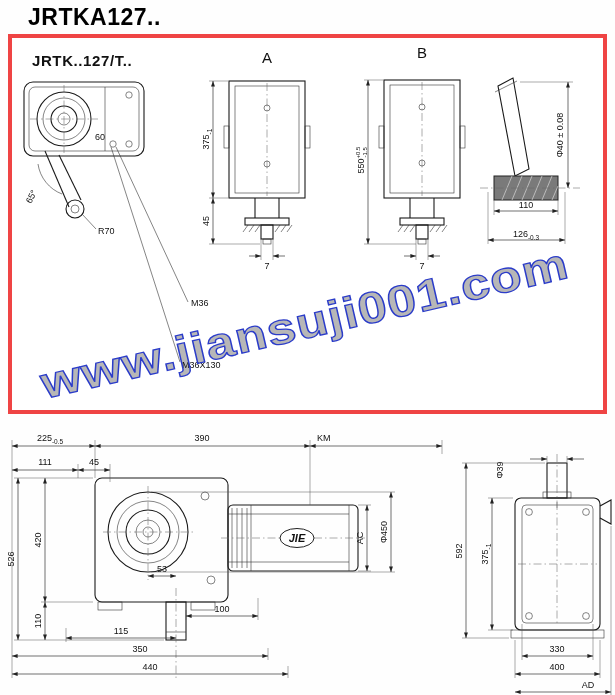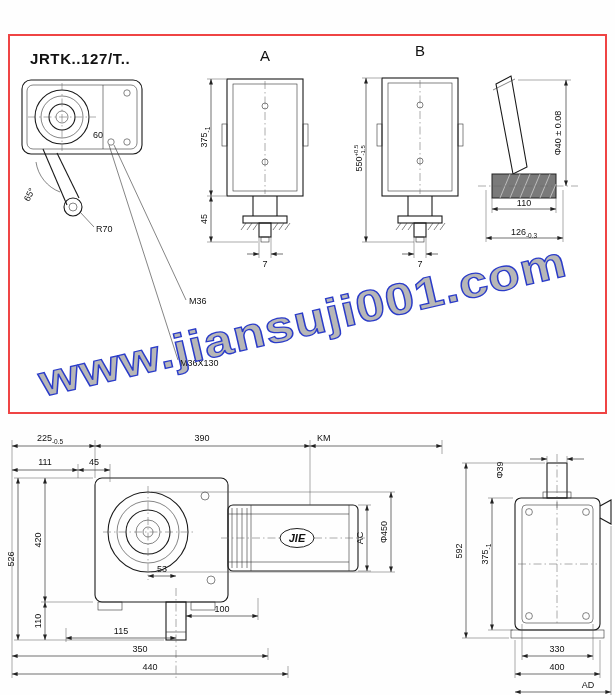--- a/index.html
+++ b/index.html
@@ -1,38 +1,39 @@
 <!DOCTYPE html>
 <html><head>
 <meta charset="utf-8">
 <style>
   *{box-sizing:border-box}
   html,body{margin:0;padding:0}
   body{width:615px;height:695px;background:#ffffff;font-family:"Liberation Sans",sans-serif}
   .page{position:relative;width:615px;height:695px;background:#fefefe;overflow:hidden}
   .title{position:absolute;left:28px;top:4px;margin:0;font-size:23px;font-weight:bold;color:#000;letter-spacing:.5px}
-  .panel{position:absolute;left:8px;top:34px;width:599px;height:380px;border:2px solid #ef4444;background:#fff}
+  .panel{position:absolute;left:8px;top:34px;width:599px;height:380px;border:4px solid #ef4444;background:#fff}
   .area-left{position:absolute;left:5px;top:428px;width:445px;height:265px}
   .area-right{position:absolute;left:450px;top:448px;width:165px;height:253px}
   svg{display:block}
   svg text{font-family:"Liberation Sans",sans-serif;fill:#111}
   .dim{font-size:9px}
   .lbl{font-size:15px}
   .sub{font-size:15px;font-weight:bold;letter-spacing:.6px}
   .ol{fill:none;stroke:#1a1a1a;stroke-width:1.1}
   .th{fill:none;stroke:#333;stroke-width:.6}
   .dl{stroke:#333;stroke-width:.7;fill:none}
   .ext{stroke:#555;stroke-width:.5;fill:none}
   .cl{stroke:#666;stroke-width:.55;stroke-dasharray:8 3 1.5 3;fill:none}
 </style>
 </head>
 <body>
 
 <div class="page">
 
+  <h1 class="title">JRTKA127..</h1>
 
   <div class="panel">
     <svg width="595" height="376" viewBox="0 0 595 376">
       <defs>
         <marker id="aP" viewBox="0 0 10 10" refX="10" refY="5" markerWidth="10" markerHeight="8" orient="auto-start-reverse">
           <path d="M0 1.5 L10 5 L0 8.5 z" fill="#222"></path>
         </marker>
       </defs>
 
       <text class="sub" x="20" y="28">JRTK..127/T..</text>

